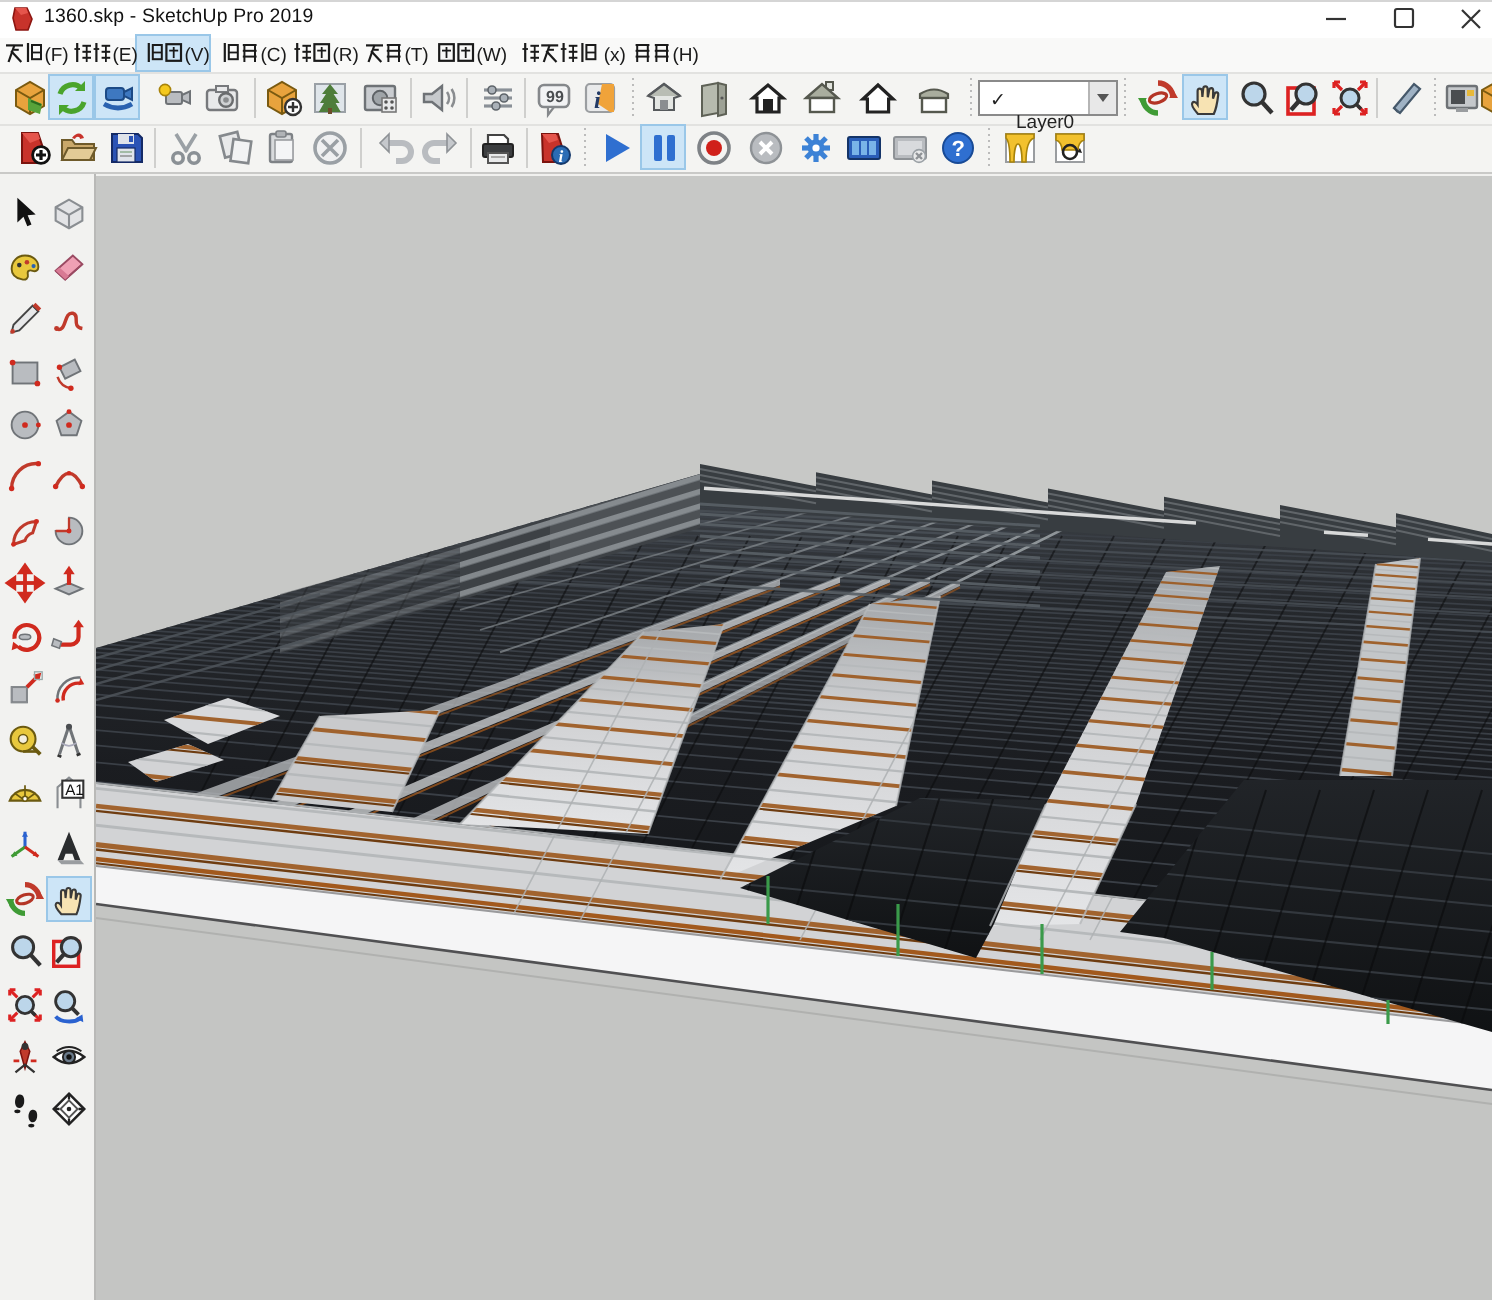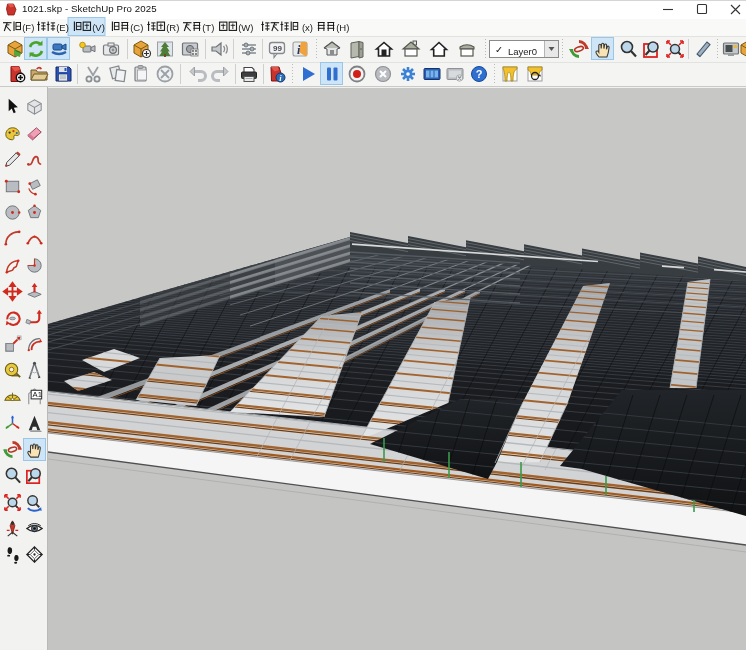--- a/index.html
+++ b/index.html
@@ -1,18 +1,18 @@
 <!DOCTYPE html>
 <html><head><meta charset="utf-8"><style>html,body{margin:0;padding:0}body{width:746px;height:650px;font-family:"Liberation Sans",sans-serif;background:#f0f0ee;position:relative;overflow:hidden}.abs{position:absolute}</style></head><body>
 <div class="abs" style="left:0;top:0;width:746px;height:19px;background:#ffffff;border-top:1px solid #d5d5d5;box-sizing:border-box"></div>
 <svg class="abs" style="left:5px;top:3px" width="13" height="13" viewBox="0 0 13 13">
     <path d="M2.5 1 h6 l2.5 5.5 -2 5.5 h-6 L1.5 6z" fill="#c8332b" stroke="#8c1510" stroke-width="0.8"></path>
     <path d="M2.5 1 l3 3.5 3.5-1 -0.8-2.5z" fill="#e5554c"></path>
   </svg>
-<div class="abs" style="left:22px;top:3px;font-size:9.7px;color:#111;letter-spacing:0.1px">1021.skp - SketchUp Pro 2025</div>
+<div class="abs" style="left:22px;top:3px;font-size:9.7px;color:#111;letter-spacing:0.1px">1360.skp - SketchUp Pro 2019</div>
 <svg class="abs" style="left:655px;top:0" width="91" height="19" viewBox="0 0 91 19">
     <line x1="8" y1="9.5" x2="18" y2="9.5" stroke="#333" stroke-width="1.1"></line>
     <rect x="42.5" y="4.5" width="9" height="9" fill="none" stroke="#333" stroke-width="1.1" rx="1"></rect>
     <path d="M76 5 l9 9 M85 5 l-9 9" stroke="#333" stroke-width="1.1"></path>
   </svg>
 <div class="abs" style="left:0;top:19px;width:746px;height:19px;background:#f9f9f8"></div>
 <div class="abs" style="left:0;top:17px">
     <svg width="746" height="19" viewBox="0 0 746 19" style="display:block">
       <rect x="68" y="0.5" width="37" height="18" fill="#cde5f7" stroke="#9ac7e8" stroke-width="1"></rect>
       <line x1="3" y1="5.7" x2="11.5" y2="5.7" stroke="#1a1a1a" stroke-width="1.1"></line>
@@ -217,21 +217,21 @@
 <svg style="position:absolute;left:428px;top:38px" width="22" height="22" viewBox="0 0 22 22">
     <path d="M3.5 11.5 L11 4.5 18.5 11.5 h-2.2 v6.5 h-10.6 v-6.5z" fill="#fff" stroke="#222" stroke-width="1.6"></path>
   </svg>
 <svg style="position:absolute;left:456px;top:38px" width="22" height="22" viewBox="0 0 22 22">
     <path d="M4 9 q7-4.5 14 0 l0 2 h-14z" fill="#a9ad9e" stroke="#55584e" stroke-width="1.1"></path>
     <rect x="5" y="11" width="12" height="7" fill="#fff" stroke="#55584e" stroke-width="1.2"></rect>
   </svg>
 <div class="abs" style="left:485px;top:39px;width:1px;height:20px;background:repeating-linear-gradient(#bbb 0 1px,#f4f4f2 1px 3px)"></div>
 <div class="abs" style="left:489px;top:40px;width:70px;height:18px;background:#fff;border:1px solid #8a8a8a;box-sizing:border-box;font-size:9.5px;color:#222">
     <span style="position:absolute;left:5px;top:3px">✓</span>
-    <span style="position:absolute;left:18px;top:5px">Layer0</span>
+    <span style="position:absolute;left:18px;top:15px">Layer0</span>
     <span style="position:absolute;right:0;top:0;width:13px;height:16px;background:#e8e8e8;border-left:1px solid #b5b5b5"><svg width="13" height="16">
         <path d="M3.5 6 l3 4 3-4z" fill="#555"></path>
       </svg></span>
   </div>
 <div class="abs" style="left:562px;top:39px;width:1px;height:20px;background:repeating-linear-gradient(#bbb 0 1px,#f4f4f2 1px 3px)"></div>
 <svg style="position:absolute;left:568px;top:38px" width="22" height="22" viewBox="0 0 22 22">
     <path d="M11 3.5 a7.5 7.5 0 0 1 7.5 7.5" fill="none" stroke="#c03a2b" stroke-width="2.8"></path>
     <path d="M21 11 l-2.2-3.8 -2.2 3.8z" fill="#c03a2b"></path>
     <path d="M11 18.5 a7.5 7.5 0 0 1 -7.5-7.5" fill="none" stroke="#3f9b35" stroke-width="2.8"></path>
     <path d="M1 11 l2.2 3.8 2.2-3.8z" fill="#3f9b35"></path>

